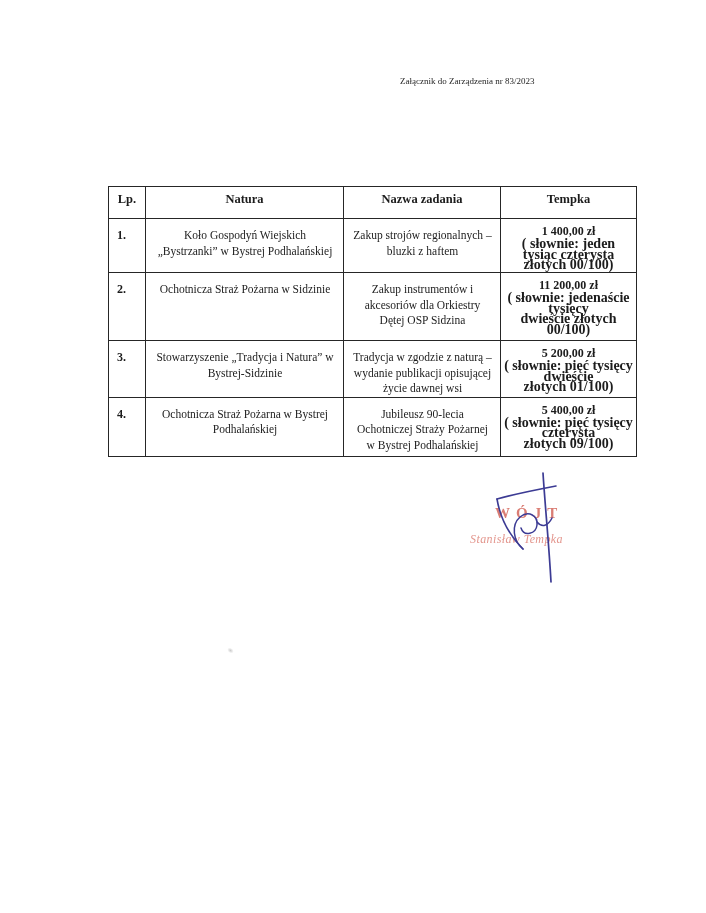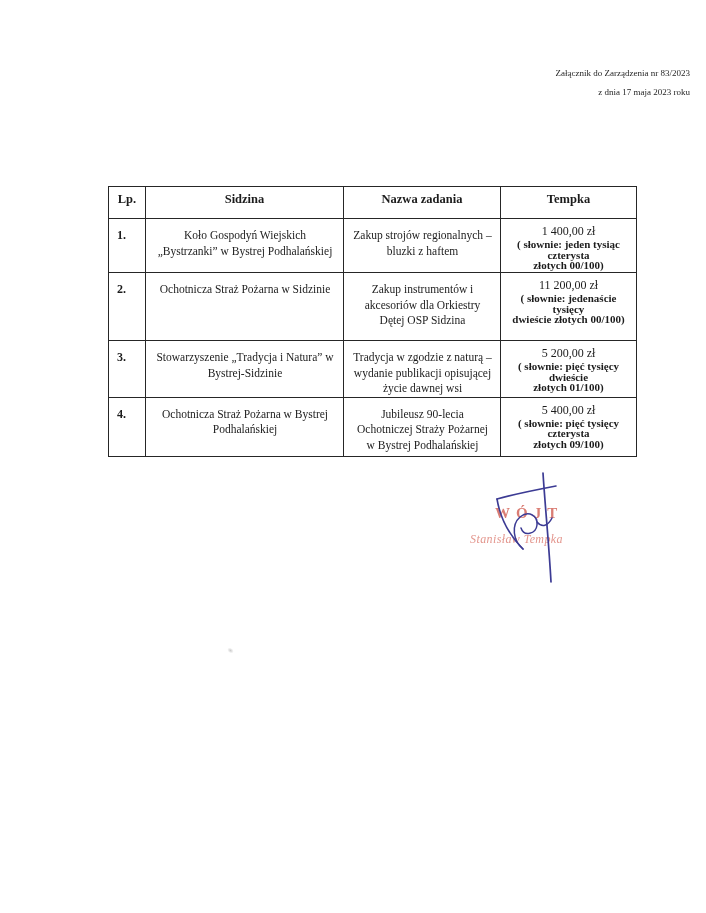--- a/index.html
+++ b/index.html
@@ -7,22 +7,22 @@
     position:relative;
     width:706px;height:913px;
     background:#ffffff;
     font-family:"Liberation Serif", serif;
     color:#1c1c1c;
     overflow:hidden;
     margin:0 auto;
   }
   
   .doc-header{
-    position:absolute;left:400px;top:64px;width:290px;
-    text-align:right;font-size:9px;line-height:19px;color:#262626;
+    position:absolute;left:400px;top:72px;width:290px;
+    text-align:left;font-size:9px;line-height:19px;color:#262626;
   }
   
   table.grants{
     position:absolute;left:108px;top:186px;width:528px;
     border-collapse:collapse;table-layout:fixed;
   }
   table.grants th, table.grants td{
     border:1.5px solid #262626;
     box-sizing:border-box;
     vertical-align:top;
@@ -35,23 +35,23 @@
   tr.r1{height:54px;} tr.r2{height:68px;} tr.r3{height:54px;} tr.r4{height:59px;}
   td.lp{
     padding:9px 0 0 8px;font-weight:bold;font-size:12px;
   }
   td.podmiot, td.zadanie{
     padding:9px 6px 0 7px;font-size:11.5px;line-height:15.5px;
     white-space:pre-line;
     text-align:center;
   }
   td.kwota{padding:5px 3px 0 3px;text-align:center;}
-  .kwota-amount{font-weight:normal;font-size:12px;line-height:14px;}
+  .kwota-amount{font-weight:bold;font-size:12px;line-height:14px;}
   .kwota-slownie{
-    font-weight:bold;font-size:11px;line-height:10.5px;
+    font-weight:bold;font-size:14px;line-height:10.5px;
     white-space:pre-line;margin-top:1px;
   }
   
   .stamp-title{
     position:absolute;left:495px;top:505px;
     font-size:15px;font-weight:bold;letter-spacing:6px;
     opacity:.85;filter:blur(.3px);
   }
   .stamp-name{
     position:absolutt;
@@ -67,34 +67,33 @@
     opacity:.45;transform:rotate(35deg);border-radius:50%;
   }
 </style>
 </head>
 <body>
 
 <div class="page">
 
   <div class="doc-header">
     <div>Załącznik do Zarządzenia nr 83/2023</div>
-    <div>z dnia 17 maja 2023 roku</div>
   </div>
 
   <table class="grants">
     <colgroup>
       <col style="width:37px">
         <col style="width:198px">
         <col style="width:157px">
         <col style="width:136px">
     </colgroup>
     <thead>
       <tr class="hdr">
         <th>Lp.</th>
-        <th>Sidzina</th>
+        <th>Natura</th>
         <th>Nazwa zadania</th>
         <th>Tempka</th>
       </tr>
     </thead>
     <tbody>
       <tr class="r1">
         <td class="lp">1.</td>
         <td class="podmiot">Koło Gospodyń Wiejskich
 „Bystrzanki” w Bystrej Podhalańskiej</td>
         <td class="zadanie">Zakup strojów regionalnych –

